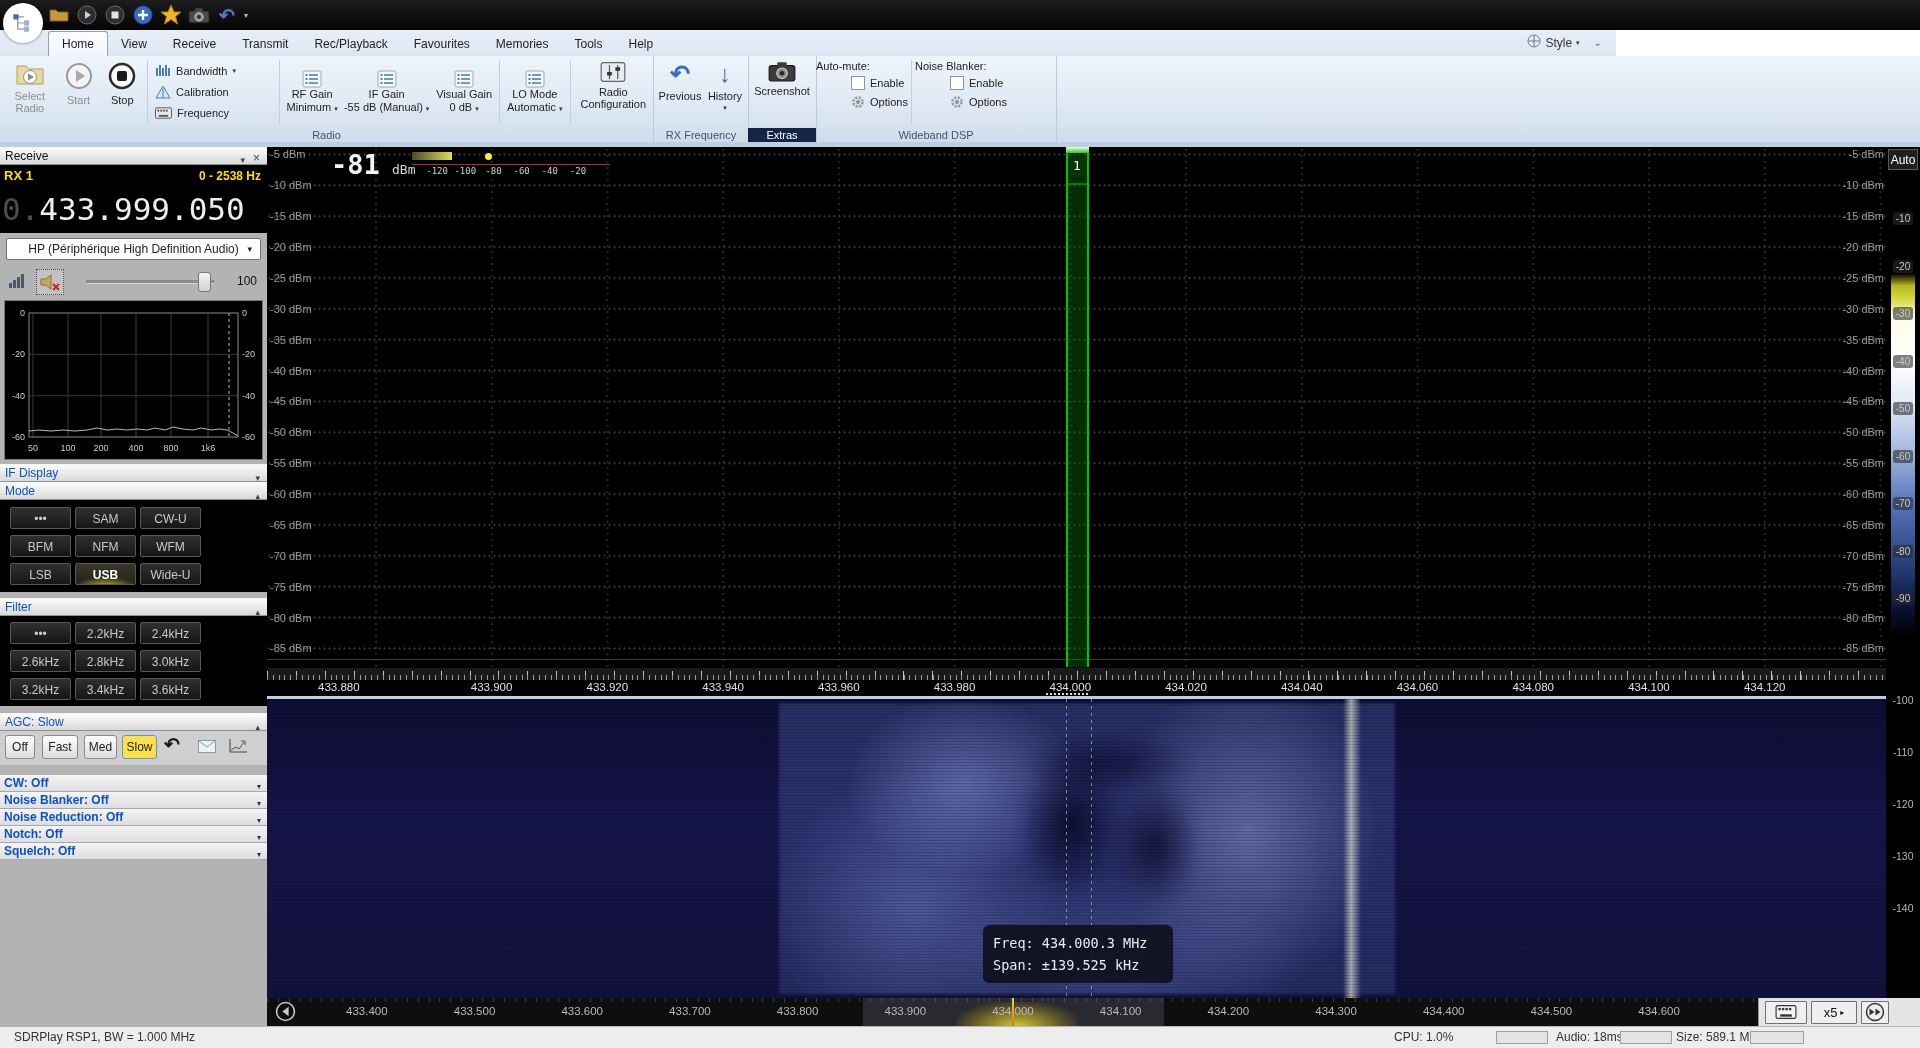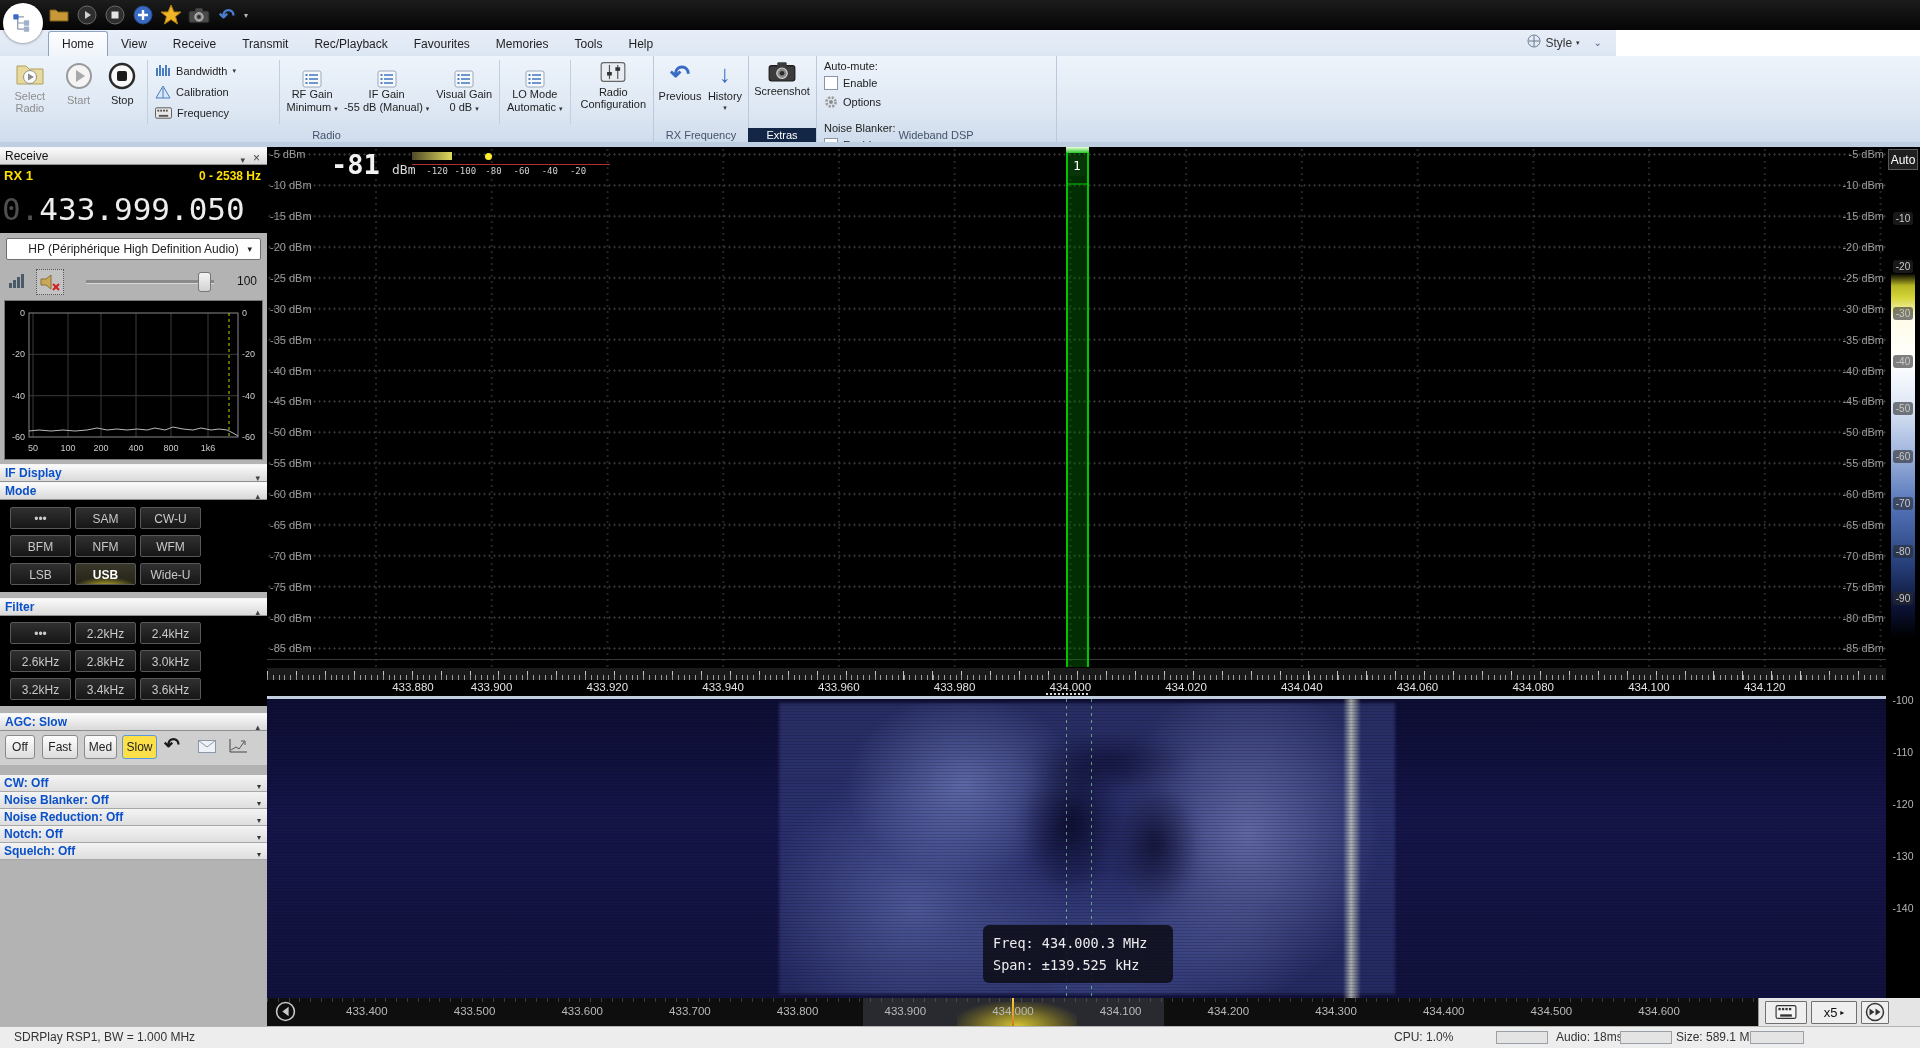--- a/index.html
+++ b/index.html
@@ -33,31 +33,31 @@
           font-size:11px;line-height:12px;text-align:center;color:#1e1e1e;}
   .lg-btn .cap{margin-top:3px;}
   .lg-btn.disabled{color:#8d8d8d;}
   .vsep{width:1px;background:#c3cfdf;margin:4px 3px;}
   .stack{display:flex;flex-direction:column;justify-content:center;gap:2px;padding:0 4px;}
   .stack-item{display:flex;align-items:center;gap:5px;height:19px;font-size:11px;color:#1e1e1e;}
   .gain-btn{display:flex;flex-direction:column;align-items:center;justify-content:flex-start;padding-top:14px;
             font-size:11px;line-height:13px;text-align:center;color:#1e1e1e;}
   .gain-btn .val{white-space:nowrap;}
   .arr{font-size:7px;color:#333;}
-  .chkrow{display:flex;align-items:center;gap:5px;height:17px;font-size:11px;}
+  .chkrow{display:flex;align-items:center;gap:5px;height:17px;font-size:11px;margin-left:35px;}
   .chk{width:12px;height:12px;background:#fff;border:1px solid #8a95a5;}
   .wcol{display:flex;flex-direction:column;justify-content:flex-start;padding-top:4px;gap:2px;}
 
   #chromeband{left:0;top:142px;width:1920px;height:5px;background:#bfcfe2;}
 
   
   #leftpanel{left:0;top:147px;width:267px;height:879px;background:#b3b3b3;border-right:1px solid #7f7f7f;}
   .phead{position:absolute;left:0;width:267px;height:18px;background:linear-gradient(#fbfbfb,#d9d9d9);
          border-bottom:1px solid #909090;border-top:1px solid #f5f5f5;line-height:17px;padding-left:5px;box-sizing:border-box;}
-  .phead .ttl{font-weight:bold;color:#0a50c8;}
+  .phead .ttl{font-weight:normal;color:#0a50c8;}
   .phead .hico{position:absolute;top:0;font-size:9px;color:#444;}
   .blacksec{position:absolute;left:0;width:267px;background:#000;}
   .modebtn{position:absolute;width:61px;height:22px;line-height:22px;text-align:center;font-size:12px;color:#c9c9c9;
            background:linear-gradient(#303030,#161616);border:1px solid #585858;border-radius:2px;box-sizing:border-box;}
   .modebtn.selected{color:#fff;font-weight:bold;
            background:radial-gradient(ellipse 45px 14px at 50% 115%,rgba(214,200,50,.95),rgba(80,75,20,.25) 70%),linear-gradient(#303030,#161616);}
   .winbtn{position:absolute;height:24px;line-height:22px;text-align:center;font-size:12px;color:#222;
           background:linear-gradient(#fdfdfd,#dcdcdc);border:1px solid #8a8a8a;border-radius:3px;box-sizing:border-box;}
   .winbtn.selected{background:#fde047;border-color:#5a9adb;}
   .collapse-row{position:relative;width:267px;height:17px;background:linear-gradient(#f4f4f4,#dedede);
@@ -389,21 +389,21 @@
               <circle cx="12" cy="10.5" r="4.5" fill="#8a8a8a" stroke="#d8d8d8"></circle>
               <circle cx="12" cy="10.5" r="2" fill="#2a2a2a"></circle>
             </svg>
           <span class="cap">Screenshot</span>
         </div>
       </div>
       <div class="grp-label dark">Extras</div>
     </div>
 
     <div class="grp" style="left:816px;width:240px;">
-      <div class="grp-content" style="padding-left:8px;box-sizing:border-box;flex-direction:column;">
+      <div class="grp-content" style="box-sizing:border-box;">
         <div class="wcol" style="width:92px;">
           <span style="font-size:11px;">Auto-mute:</span>
           <div class="chkrow">
             <span class="chk"></span>
             <span>Enable</span>
           </div>
           <div class="chkrow">
             <svg width="14" height="14" viewBox="0 0 16 16">
                 <circle cx="8" cy="8" r="5.2" fill="none" stroke="#9a9a9a" stroke-width="3" stroke-dasharray="2.5 1.6"></circle>
                 <circle cx="8" cy="8" r="2.2" fill="#8a8a8a"></circle>
@@ -665,21 +665,21 @@
         <span style="width:28.2px;text-align:center;font-size:9px;color:#cfcfcf;">-80</span>
         <span style="width:28.2px;text-align:center;font-size:9px;color:#cfcfcf;">-60</span>
         <span style="width:28.2px;text-align:center;font-size:9px;color:#cfcfcf;">-40</span>
         <span style="width:28.2px;text-align:center;font-size:9px;color:#cfcfcf;">-20</span>
       </div>
   </div>
 
   <div id="ruler" class="abs"></div>
   <div id="freqlabels" class="abs">
     <div class="scale-h abs" style="left:51px;top:1px;">
-        <span style="width:115.74px;text-align:right;font-size:11.5px;color:#e2e2e2;">433.880</span>
+        <span style="width:115.74px;text-align:left;font-size:11.5px;color:#e2e2e2;">433.880</span>
         <span style="width:115.74px;text-align:center;font-size:11.5px;color:#e2e2e2;">433.900</span>
         <span style="width:115.74px;text-align:center;font-size:11.5px;color:#e2e2e2;">433.920</span>
         <span style="width:115.74px;text-align:center;font-size:11.5px;color:#e2e2e2;">433.940</span>
         <span style="width:115.74px;text-align:center;font-size:11.5px;color:#e2e2e2;">433.960</span>
         <span style="width:115.74px;text-align:center;font-size:11.5px;color:#e2e2e2;">433.980</span>
         <span style="width:115.74px;text-align:center;font-size:11.5px;color:#e2e2e2;">434.000</span>
         <span style="width:115.74px;text-align:center;font-size:11.5px;color:#e2e2e2;">434.020</span>
         <span style="width:115.74px;text-align:center;font-size:11.5px;color:#e2e2e2;">434.040</span>
         <span style="width:115.74px;text-align:center;font-size:11.5px;color:#e2e2e2;">434.060</span>
         <span style="width:115.74px;text-align:center;font-size:11.5px;color:#e2e2e2;">434.080</span>

